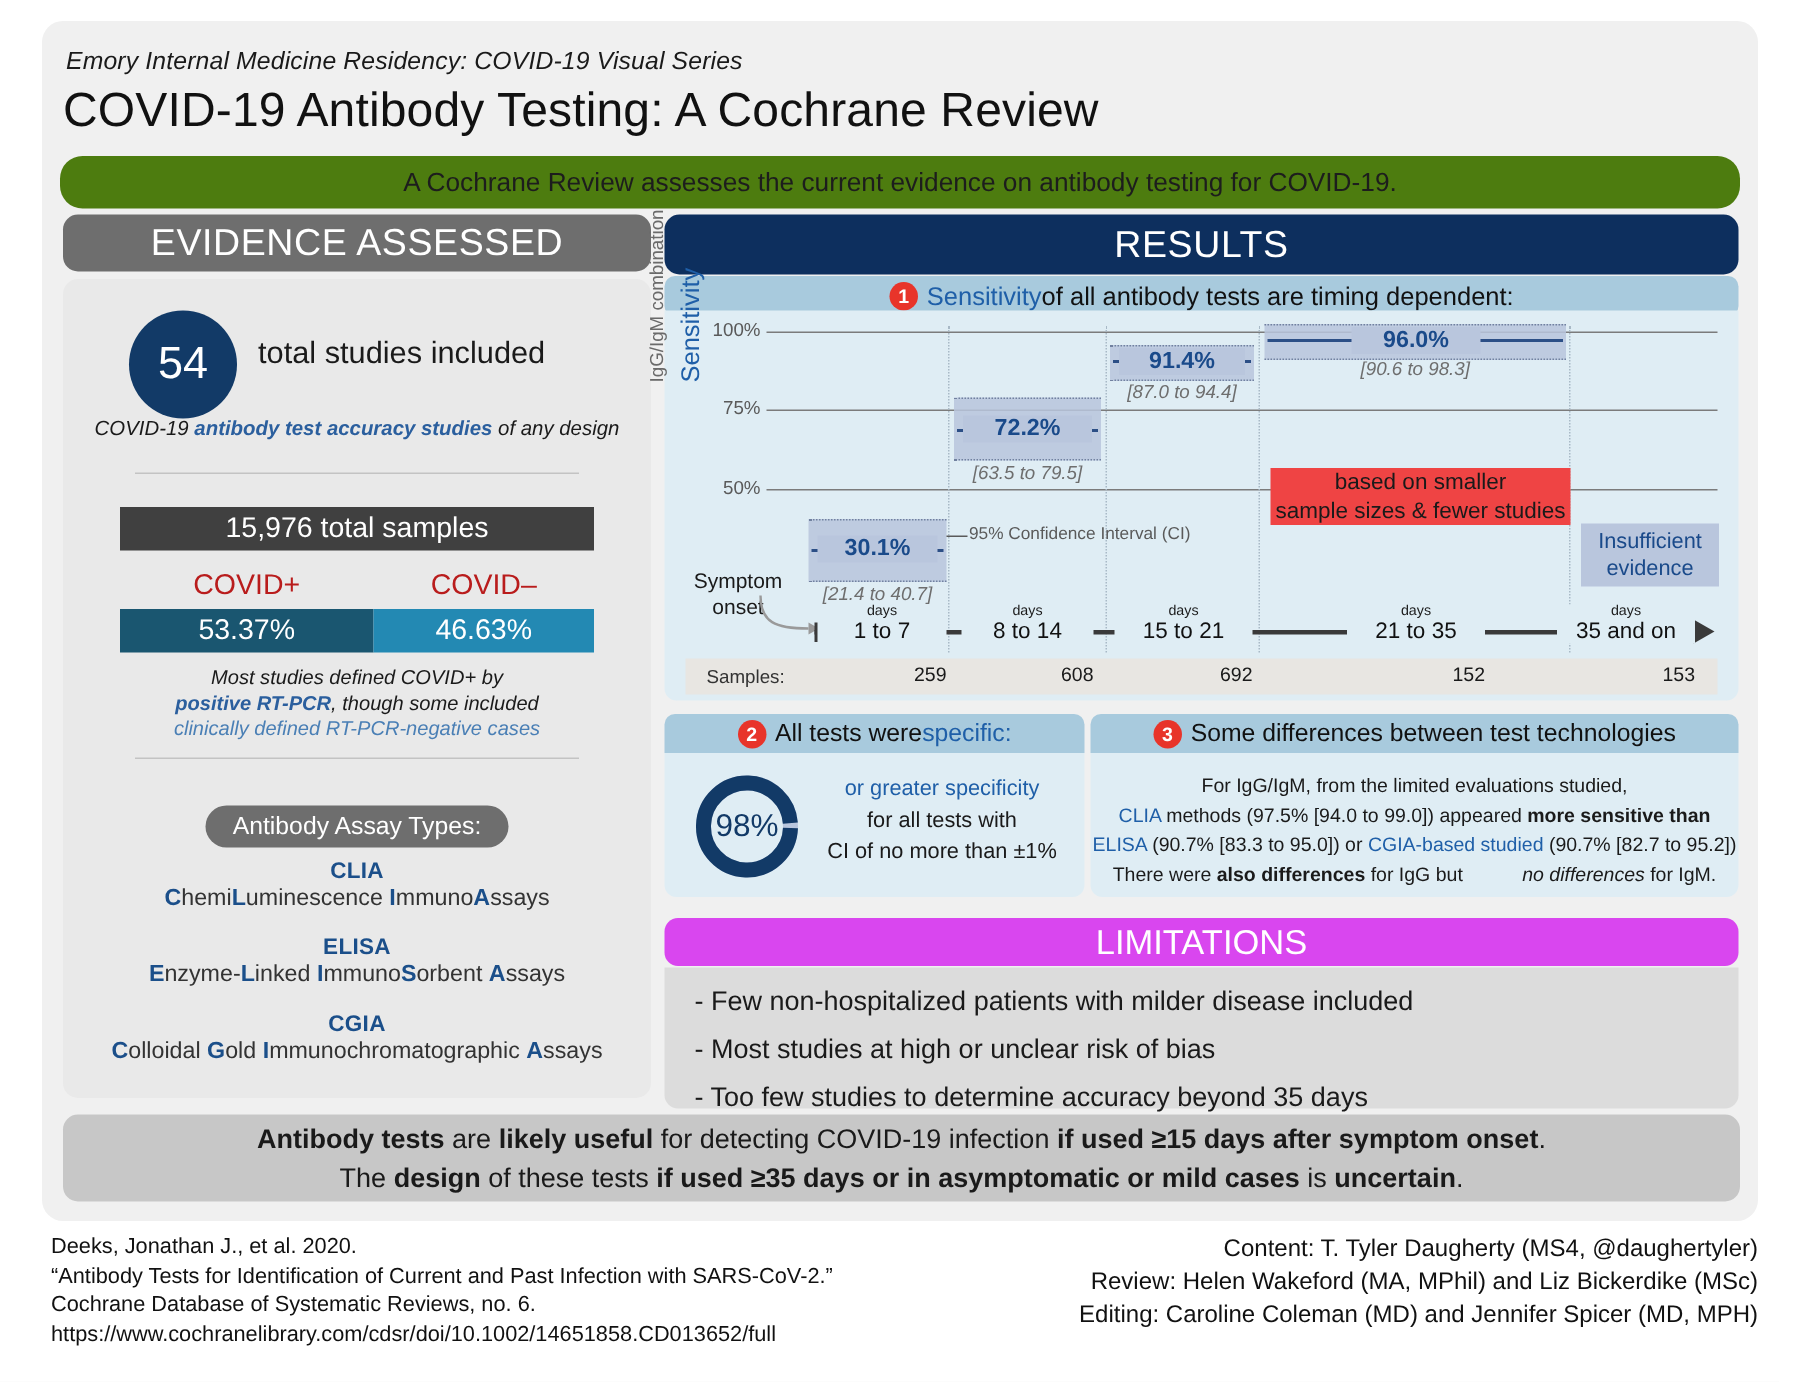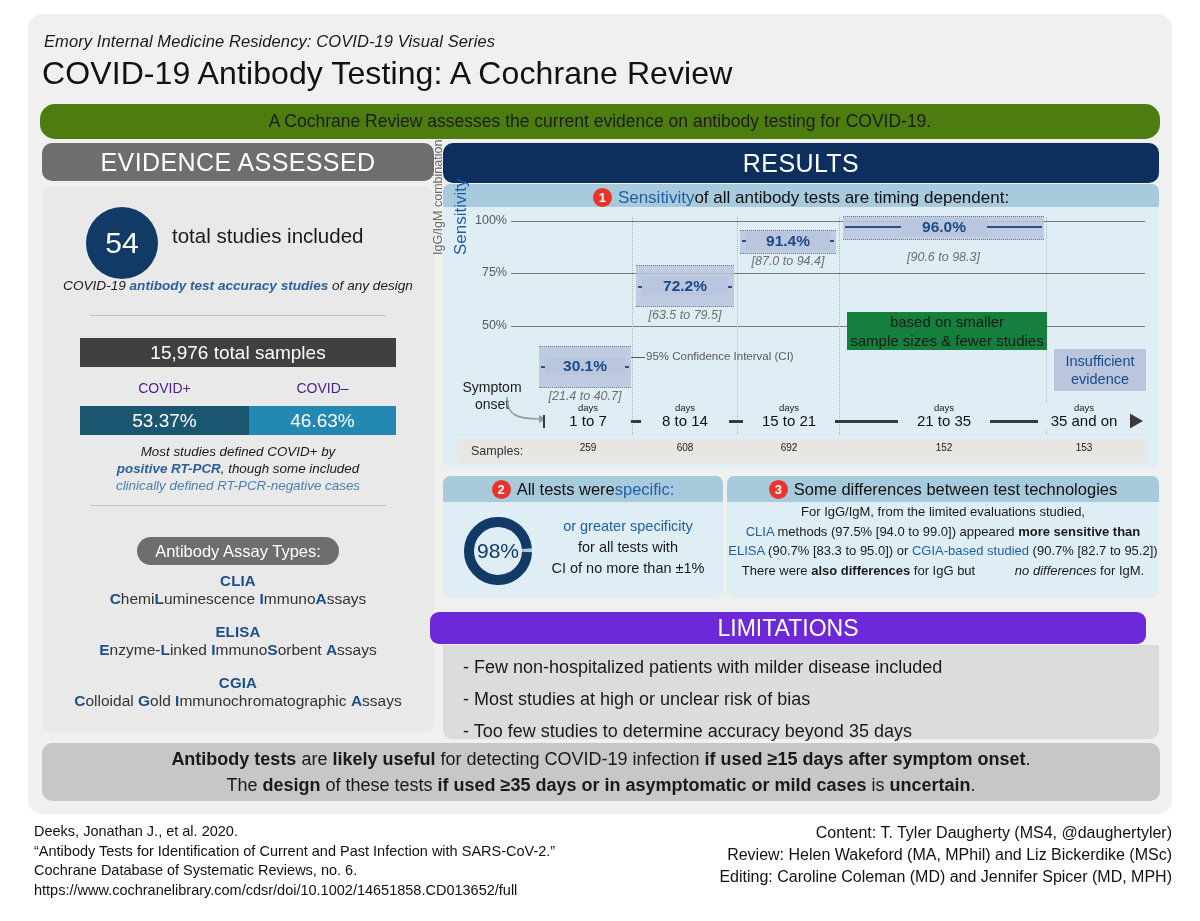--- a/index.html
+++ b/index.html
@@ -62,21 +62,21 @@
   .designline .b{color:#2b5f9e;font-weight:bold;}
   .hr1{position:absolute;left:90px;top:315px;width:296px;height:1px;background:#c3c3c3;}
   .hr2{position:absolute;left:90px;top:505px;width:296px;height:1px;background:#c3c3c3;}
 
   .sampbar{
     position:absolute;left:80px;top:338px;width:316px;height:29px;
     background:#404040;color:#fff;
     display:flex;align-items:center;justify-content:center;font-size:19px;
   }
   .cplabel{
-    position:absolute;top:380px;font-size:14px;color:#4c1d95;text-align:center;
+    position:absolute;top:380px;font-size:19px;color:#b91c1c;text-align:center;
   }
   .cplabel.pos{left:80px;width:169px;}
   .cplabel.neg{left:249px;width:147px;}
   .cpbar{
     position:absolute;top:406px;height:29px;color:#fff;
     display:flex;align-items:center;justify-content:center;font-size:19px;
   }
   .cpbar.pos{left:80px;width:169px;background:#1a5670;}
   .cpbar.neg{left:249px;width:147px;background:#2389b3;}
 
@@ -147,21 +147,21 @@
   }
   .symptom{position:absolute;font-size:14px;color:#1a1a1a;text-align:center;line-height:17px;}
   .axisline{position:absolute;height:3px;background:#3a3a3a;}
   .axiscap{position:absolute;width:3px;height:13px;background:#3a3a3a;}
   .arrow{position:absolute;width:0;height:0;border-left:14px solid #3a3a3a;border-top:8px solid transparent;border-bottom:8px solid transparent;}
   .dayslab{position:absolute;text-align:center;}
   .dayslab .d{font-size:9.5px;color:#1a1a1a;display:block;line-height:10px;}
   .dayslab .r{font-size:15px;color:#111;display:block;line-height:16px;}
   .samprow{position:absolute;left:14px;top:232px;width:688px;height:24px;background:#e8e6e2;}
   .sampttl{position:absolute;font-size:12.5px;color:#333;}
-  .sampval{position:absolute;font-size:10px;color:#1a1a1a;text-align:center;}
+  .sampval{position:absolute;font-size:13px;color:#1a1a1a;text-align:right;}
 
   
   .p2head{
     position:absolute;left:443px;top:476px;width:280px;height:26px;
     background:#a8cadd;border-radius:7px 7px 0 0;
     display:flex;align-items:center;justify-content:center;font-size:16.5px;color:#111;
   }
   .p2body{
     position:absolute;left:443px;top:502px;width:280px;height:96px;
     background:#dfedf4;border-radius:0 0 8px 8px;
@@ -176,31 +176,31 @@
   .p2txt .blu{color:#1f5fa8;}
 
   .p3head{
     position:absolute;left:727px;top:476px;width:432px;height:26px;
     background:#a8cadd;border-radius:7px 7px 0 0;
     display:flex;align-items:center;justify-content:center;font-size:16.5px;color:#111;
   }
   .p3body{
     position:absolute;left:727px;top:502px;width:432px;height:96px;
     background:#dfedf4;border-radius:0 0 8px 8px;
-    text-align:center;padding-top:0;box-sizing:border-box;
+    text-align:center;padding-top:12px;box-sizing:border-box;
   }
   .p3line{font-size:13px;color:#1a1a1a;line-height:19.5px;}
   .p3line .blu{color:#1f5fa8;}
   .p3line b{font-weight:bold;}
   .p3line i{font-style:italic;margin-left:36px;}
 
   
   .limhead{
-    position:absolute;left:430px;top:612px;width:716px;height:32px;
-    background:#6d28d9;border-radius:9px;
+    position:absolute;left:443px;top:612px;width:716px;height:32px;
+    background:#d946ef;border-radius:9px;
     display:flex;align-items:center;justify-content:center;color:#fff;font-size:23px;
   }
   .limbody{
     position:absolute;left:443px;top:645px;width:716px;height:94px;
     background:#dcdcdc;border-radius:0 0 9px 9px;
   }
   .limitem{position:absolute;left:20px;font-size:18px;color:#1a1a1a;}
 
   
   .bottom{
@@ -325,26 +325,26 @@
     <div class="cilab" style="left:193px;top:101px;width:98px;">[63.5 to 79.5]</div>
 
     <div class="cibox" style="left:297px;top:23px;width:96px;height:22px;"></div>
     <div class="estline" style="left:299px;top:33px;width:92px;"></div>
     <div class="estval" style="left:303px;top:25px;width:84px;background:#b9c6dd;">91.4%</div>
     <div class="cilab" style="left:297px;top:47px;width:96px;">[87.0 to 94.4]</div>
 
     <div class="cibox" style="left:400px;top:9px;width:201px;height:22px;"></div>
     <div class="estline" style="left:402px;top:19px;width:197px;"></div>
     <div class="estval" style="left:458px;top:11px;width:86px;background:#b9c6dd;">96.0%</div>
-    <div class="cilab" style="left:400px;top:43px;width:201px;font-style:italic;">[90.6 to 98.3]</div>
+    <div class="cilab" style="left:400px;top:32px;width:201px;font-style:italic;">[90.6 to 98.3]</div>
 
     <div class="estline" style="left:188px;top:150px;width:14px;background:#5a5a5a;height:1px;"></div>
     <div class="cinote" style="left:203px;top:143px;">95% Confidence Interval (CI)</div>
 
-    <div class="smallnote" style="left:404px;top:105px;width:200px;background:#15803d;">
+    <div class="smallnote" style="left:404px;top:105px;width:200px;background:#ef4444;">
       <span>based on smaller</span><br>
       <span>sample sizes &amp; fewer studies</span>
     </div>
 
     <div class="insuff" style="left:611px;top:142px;width:84px;">
       <span>Insufficient</span><br>
       <span>evidence</span>
     </div>
 
     <div class="symptom" style="left:7px;top:172px;width:84px;">

